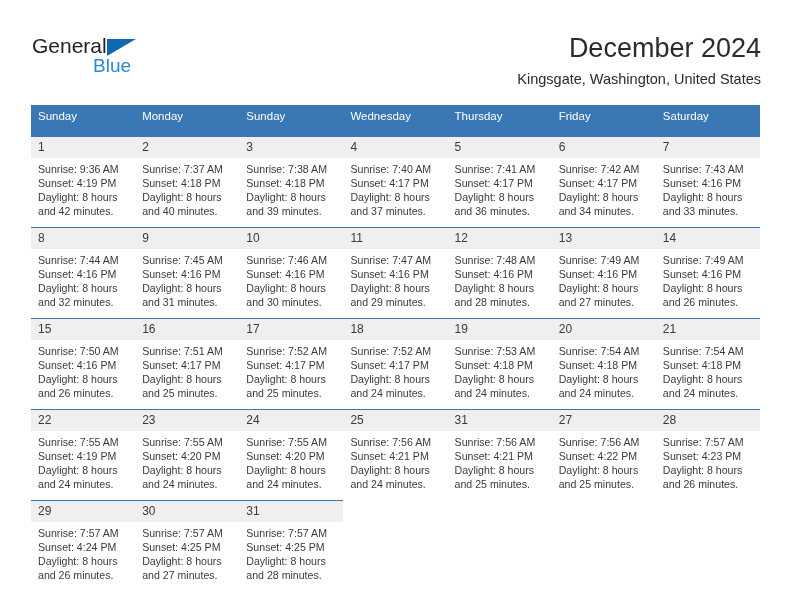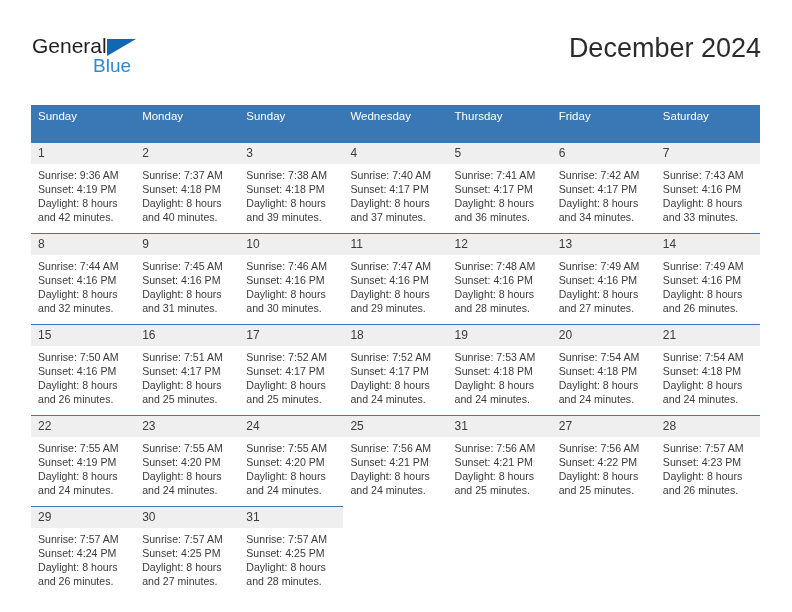--- a/index.html
+++ b/index.html
@@ -99,21 +99,21 @@
     border-collapse: collapse;
     table-layout: fixed;
   }
 
   .calendar th {
     background: #3a77b5;
     color: #ffffff;
     font-size: 11.5px;
     font-weight: normal;
     text-align: left;
-    padding: 5px 0 19px 7px;
+    padding: 5px 0 13px 7px;
     line-height: 13px;
     border: none;
   }
 
   .week-row > td {
     vertical-align: top;
     padding: 0;
     border-top: 1px solid #3a77b5;
     height: 89px;
   }
@@ -159,20 +159,21 @@
   <div class="header">
 
     <div class="logo">
       <span class="logo-general">General</span>
       <span class="logo-triangle"></span>
       <span class="logo-blue">Blue</span>
     </div>
 
     <div class="title-block">
       <div class="cal-title">December 2024</div>
+      <div class="cal-subtitle">Kingsgate, Washington, United States</div>
     </div>
 
   </div>
 
   <table class="calendar">
     <colgroup>
       <col style="width:14.2857%">
         <col style="width:14.2857%">
         <col style="width:14.2857%">
       <col style="width:14.2857%">

